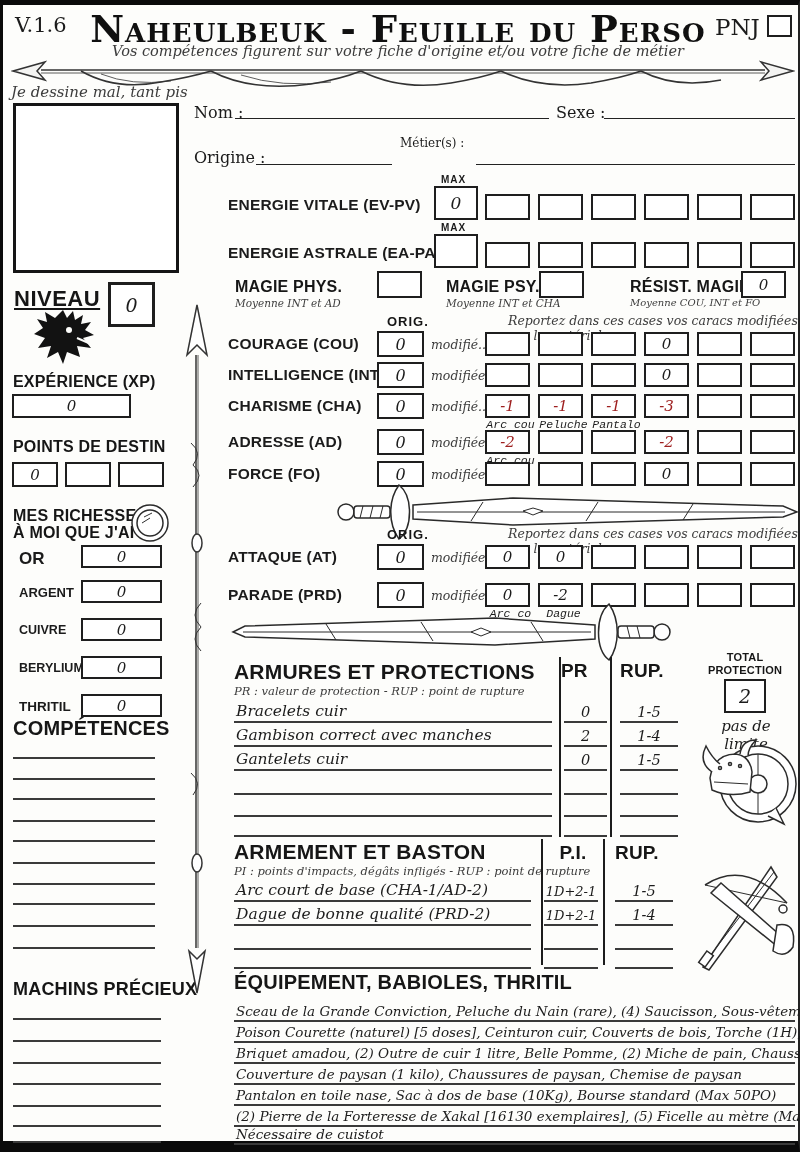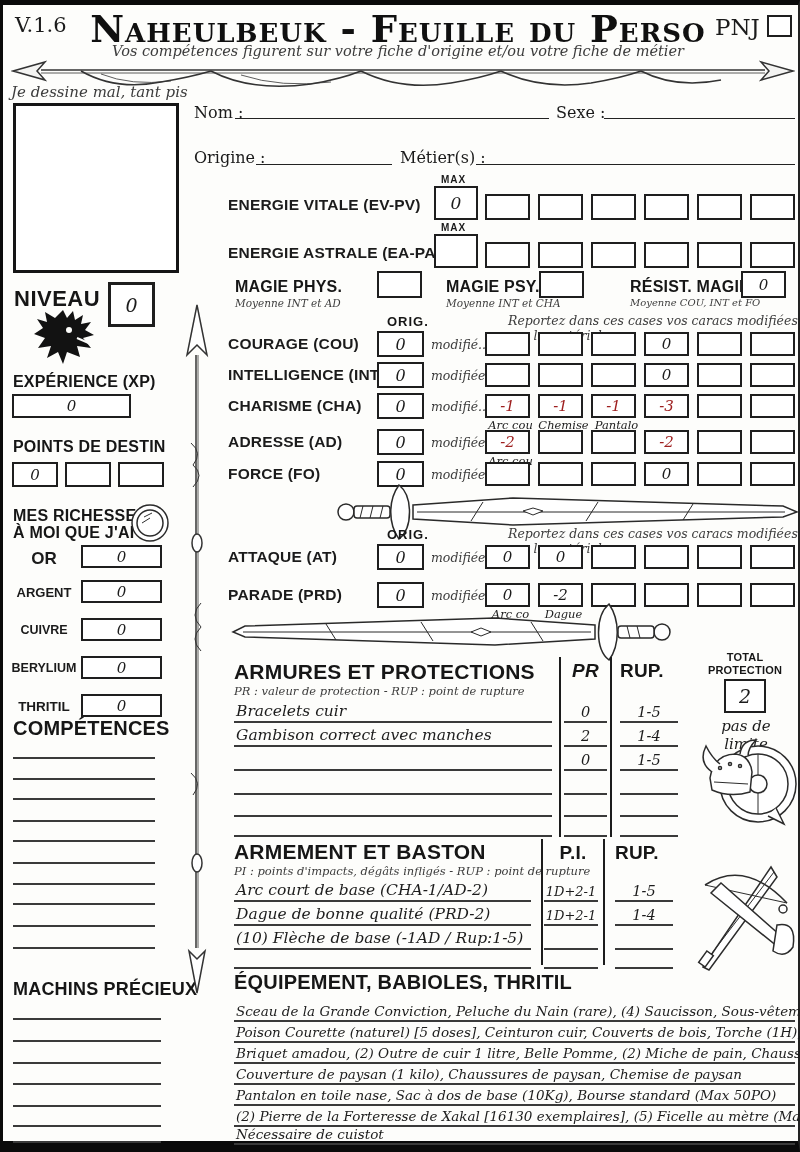--- a/index.html
+++ b/index.html
@@ -22,29 +22,29 @@
   
   .erow,.crow{position:absolute;left:225px;width:570px;}
   .rlbl{position:absolute;left:0;font-weight:bold;font-size:15.5px;letter-spacing:.2px;white-space:nowrap;}
   .maxlbl{position:absolute;left:213px;top:-12px;font-weight:bold;font-size:10px;letter-spacing:1px;}
   .maxbox{position:absolute;left:206px;top:0;width:44px;height:34px;font-size:17px;}
   .obox{position:absolute;left:149px;top:0;width:47px;height:26px;font-size:16px;}
   .mod{position:absolute;left:203px;top:6px;font-size:12.5px;white-space:nowrap;}
   .cbox{position:absolute;top:1px;width:45px;height:24px;font-size:15px;}
   .ebox{position:absolute;top:8px;width:45px;height:26px;font-size:15px;}
   .c0{left:257px}.c1{left:310px}.c2{left:363px}.c3{left:416px}.c4{left:469px}.c5{left:522px}
-  .sub{position:absolute;top:25px;width:51px;text-align:center;font-size:11.5px;white-space:nowrap;}
+  .sub{position:absolute;top:25px;width:51px;text-align:center;font-size:11.5px;white-space:nowrap;font-family:Liberation Mono, monospace;}
   
   .aname{left:233px;width:300px;font-size:15.5px;white-space:nowrap;}
   .vsep{width:0;border-left:2px solid #1c1c1c;}
   .cellval{text-align:center;font-size:14.5px;}
   .eqline{left:231px;width:561px;}
   .eqtext{position:absolute;left:2px;bottom:1px;font-size:13.5px;white-space:nowrap;}
   .scline{left:10px;width:142px;}
-  .curlbl{left:4px;width:74px;text-align:center;font-weight:bold;}
+  .curlbl{left:16px;width:74px;font-weight:bold;}
   svg{display:block;}
 </style>
 </head>
 <body>
 
 <div class="sheet">
 
   <div class="t ser" style="left:12px;top:8px;font-size:21px;">V.1.6</div>
   <div class="t title">Naheulbeuk - Feuille du Perso</div>
   <div class="t subtitle cal">Vos compétences figurent sur votre fiche d'origine et/ou votre fiche de métier</div>
@@ -69,21 +69,21 @@
 
   <div class="t cal" style="left:8px;top:78px;font-size:15px;">Je dessine mal, tant pis</div>
   <div class="t" style="left:10px;top:98px;width:160px;height:164px;border:3.5px solid #151515;background:#fff;"></div>
 
   <div class="t ser" style="left:191px;top:98px;font-size:16px;">Nom :</div>
   <div class="t thinul" style="left:232px;top:113px;width:314px;"></div>
   <div class="t ser" style="left:553px;top:98px;font-size:16px;">Sexe :</div>
   <div class="t thinul" style="left:601px;top:113px;width:191px;"></div>
   <div class="t ser" style="left:191px;top:143px;font-size:16px;">Origine :</div>
   <div class="t thinul" style="left:253px;top:159px;width:136px;"></div>
-  <div class="t ser" style="left:397px;top:143px;font-size:16px;text-align:center;">Métier(s) :</div>
+  <div class="t ser" style="left:397px;top:131px;font-size:12px;text-align:center;">Métier(s) :</div>
   <div class="t thinul" style="left:473px;top:159px;width:319px;"></div>
 
   <div class="erow" style="top:181px;height:36px;">
     <span class="rlbl" style="top:10px;">ENERGIE VITALE (EV-PV)</span>
     <span class="maxlbl">MAX</span>
     <span class="box maxbox hw">0</span>
     <span class="box ebox c0 hw"></span>
     <span class="box ebox c1 hw"></span>
     <span class="box ebox c2 hw"></span>
     <span class="box ebox c3 hw"></span>
@@ -141,21 +141,21 @@
     <span class="rlbl" style="top:4px;">CHARISME (CHA)</span>
     <span class="box obox hw">0</span>
     <span class="mod cal">modifié...</span>
     <span class="box cbox c0 hw red">-1</span>
     <span class="box cbox c1 hw red">-1</span>
     <span class="box cbox c2 hw red">-1</span>
     <span class="box cbox c3 hw red">-3</span>
     <span class="box cbox c4 hw"></span>
     <span class="box cbox c5 hw"></span>
     <span class="sub hw c0">Arc cou</span>
-    <span class="sub hw c1">Chemise</span>
+    <span class="sub hw c1">Peluche</span>
     <span class="sub hw c2">Pantalo</span>
   </div>
   <div class="crow" style="top:424px;height:26px;">
     <span class="rlbl" style="top:4px;">ADRESSE (AD)</span>
     <span class="box obox hw">0</span>
     <span class="mod cal">modifiée...</span>
     <span class="box cbox c0 hw red">-2</span>
     <span class="box cbox c1 hw"></span>
     <span class="box cbox c2 hw"></span>
     <span class="box cbox c3 hw red">-2</span>
@@ -233,37 +233,38 @@
       <line x1="190" y1="21" x2="202" y2="40" stroke-width="1"></line>
       <line x1="95" y1="23" x2="105" y2="39" stroke-width="1"></line>
       <polygon points="250,27 260,31 250,35 240,31" stroke-width="1"></polygon>
     </svg>
   </div>
 
   <div class="t cal" style="left:231px;top:679px;font-size:11.5px;">PR : valeur de protection - RUP : point de rupture</div>
   <div class="t lbl" style="left:231px;top:655px;font-size:21px;">ARMURES ET PROTECTIONS</div>
   <div class="t vsep" style="left:556px;top:652px;height:180px;"></div>
   <div class="t vsep" style="left:607px;top:652px;height:180px;"></div>
-  <div class="t lbl" style="left:558px;top:655px;width:49px;text-align:center;font-size:19px;font-style:italic;">PR</div>
+  <div class="t lbl" style="left:558px;top:655px;width:49px;text-align:left;font-size:19px;">PR</div>
   <div class="t lbl" style="left:609px;top:655px;width:67px;text-align:left;font-size:19px;padding-left:8px;box-sizing:border-box;">RUP.</div>
 
   <div class="t hw aname" style="top:697px;">Bracelets cuir</div>
   <div class="t ul" style="left:231px;top:716px;width:318px;"></div>
   <div class="t hw cellval" style="left:561px;top:699px;width:43px;">0</div>
   <div class="t ul" style="left:561px;top:716px;width:43px;"></div>
   <div class="t hw cellval" style="left:617px;top:699px;width:58px;">1-5</div>
   <div class="t ul" style="left:617px;top:716px;width:58px;"></div>
 
   <div class="t hw aname" style="top:721px;">Gambison correct avec manches</div>
   <div class="t ul" style="left:231px;top:740px;width:318px;"></div>
   <div class="t hw cellval" style="left:561px;top:723px;width:43px;">2</div>
   <div class="t ul" style="left:561px;top:740px;width:43px;"></div>
   <div class="t hw cellval" style="left:617px;top:723px;width:58px;">1-4</div>
   <div class="t ul" style="left:617px;top:740px;width:58px;"></div>
 
+  <div class="t hw aname" style="top:745px;">Gantelets cuir</div>
   <div class="t ul" style="left:231px;top:764px;width:318px;"></div>
   <div class="t hw cellval" style="left:561px;top:747px;width:43px;">0</div>
   <div class="t ul" style="left:561px;top:764px;width:43px;"></div>
   <div class="t hw cellval" style="left:617px;top:747px;width:58px;">1-5</div>
   <div class="t ul" style="left:617px;top:764px;width:58px;"></div>
 
   <div class="t ul" style="left:231px;top:788px;width:318px;"></div>
   <div class="t ul" style="left:561px;top:788px;width:43px;"></div>
   <div class="t ul" style="left:617px;top:788px;width:58px;"></div>
   <div class="t ul" style="left:231px;top:810px;width:318px;"></div>
@@ -309,21 +310,20 @@
   <div class="t hw cellval" style="left:612px;top:878px;width:58px;">1-5</div>
   <div class="t ul" style="left:612px;top:895px;width:58px;"></div>
 
   <div class="t hw aname" style="top:900px;width:296px;">Dague de bonne qualité (PRD-2)</div>
   <div class="t ul" style="left:231px;top:919px;width:297px;"></div>
   <div class="t hw cellval" style="left:541px;top:903px;width:54px;font-size:13px;">1D+2-1</div>
   <div class="t ul" style="left:541px;top:919px;width:54px;"></div>
   <div class="t hw cellval" style="left:612px;top:902px;width:58px;">1-4</div>
   <div class="t ul" style="left:612px;top:919px;width:58px;"></div>
 
-  <div class="t hw aname" style="top:924px;width:296px;">(10) Flèche de base (-1AD / Rup:1-5)</div>
   <div class="t ul" style="left:231px;top:943px;width:297px;"></div>
   <div class="t ul" style="left:541px;top:943px;width:54px;"></div>
   <div class="t ul" style="left:612px;top:943px;width:58px;"></div>
 
   <div class="t ul" style="left:231px;top:962px;width:297px;"></div>
   <div class="t ul" style="left:541px;top:962px;width:54px;"></div>
   <div class="t ul" style="left:612px;top:962px;width:58px;"></div>
 
   <div class="t" style="left:688px;top:858px;width:106px;height:108px;">
     <svg width="106" height="108" viewBox="0 0 106 108" fill="#fff" stroke="#2c2c2c" stroke-width="1.5">
@@ -354,21 +354,21 @@
   <div class="t eqline ul" style="top:1080px;height:19px;">
       <span class="eqtext hw">Pantalon en toile nase, Sac à dos de base (10Kg), Bourse standard (Max 50PO)</span>
     </div>
   <div class="t eqline ul" style="top:1101px;height:19px;">
       <span class="eqtext hw">(2) Pierre de la Forteresse de Xakal [16130 exemplaires], (5) Ficelle au mètre (Max 10Kg)</span>
     </div>
   <div class="t eqline ul" style="top:1119px;height:19px;">
       <span class="eqtext hw">Nécessaire de cuistot</span>
     </div>
 
-  <div class="t lbl" style="left:11px;top:281px;font-size:22px;letter-spacing:.5px;">NIVEAU</div>
+  <div class="t lbl" style="left:11px;top:281px;font-size:22px;letter-spacing:.5px;text-decoration:underline;">NIVEAU</div>
   <div class="t box hw" style="left:105px;top:277px;width:47px;height:45px;border-width:3px;font-size:19px;">0</div>
 
   <div class="t" style="left:30px;top:303px;width:62px;height:64px;">
     <svg width="62" height="64" viewBox="0 0 62 64">
       <path fill="#121212" d="M30,2 L34,10 L40,3 L42,12 L50,7 L48,16 L58,14 L52,22 L61,27 L50,30 L58,40 L44,38 L47,49 L34,44 L30,56 L25,44 L14,50 L18,38 L5,40 L12,30 L1,26 L10,20 L4,11 L14,14 L12,4 L22,10 Z"></path>
       <circle cx="36" cy="22" r="3" fill="#fdfdfb"></circle>
       <path d="M44,30 L58,36" stroke="#fdfdfb" stroke-width="2"></path>
     </svg>
   </div>
 

